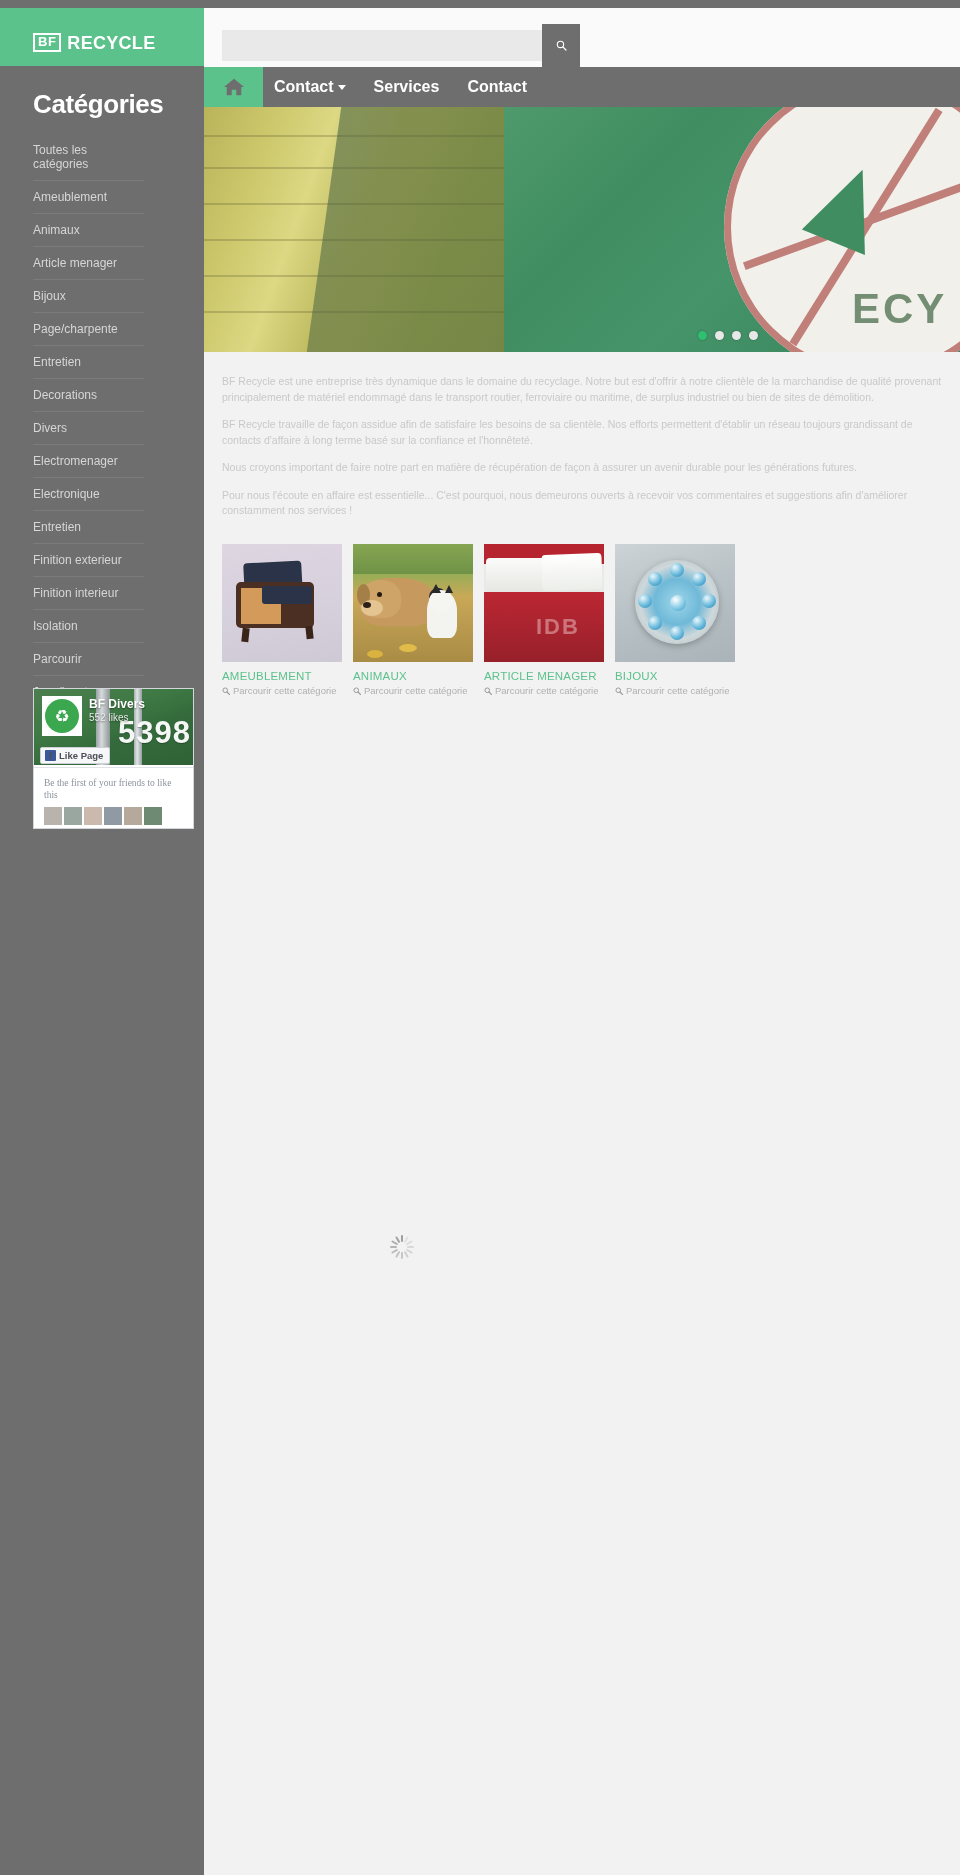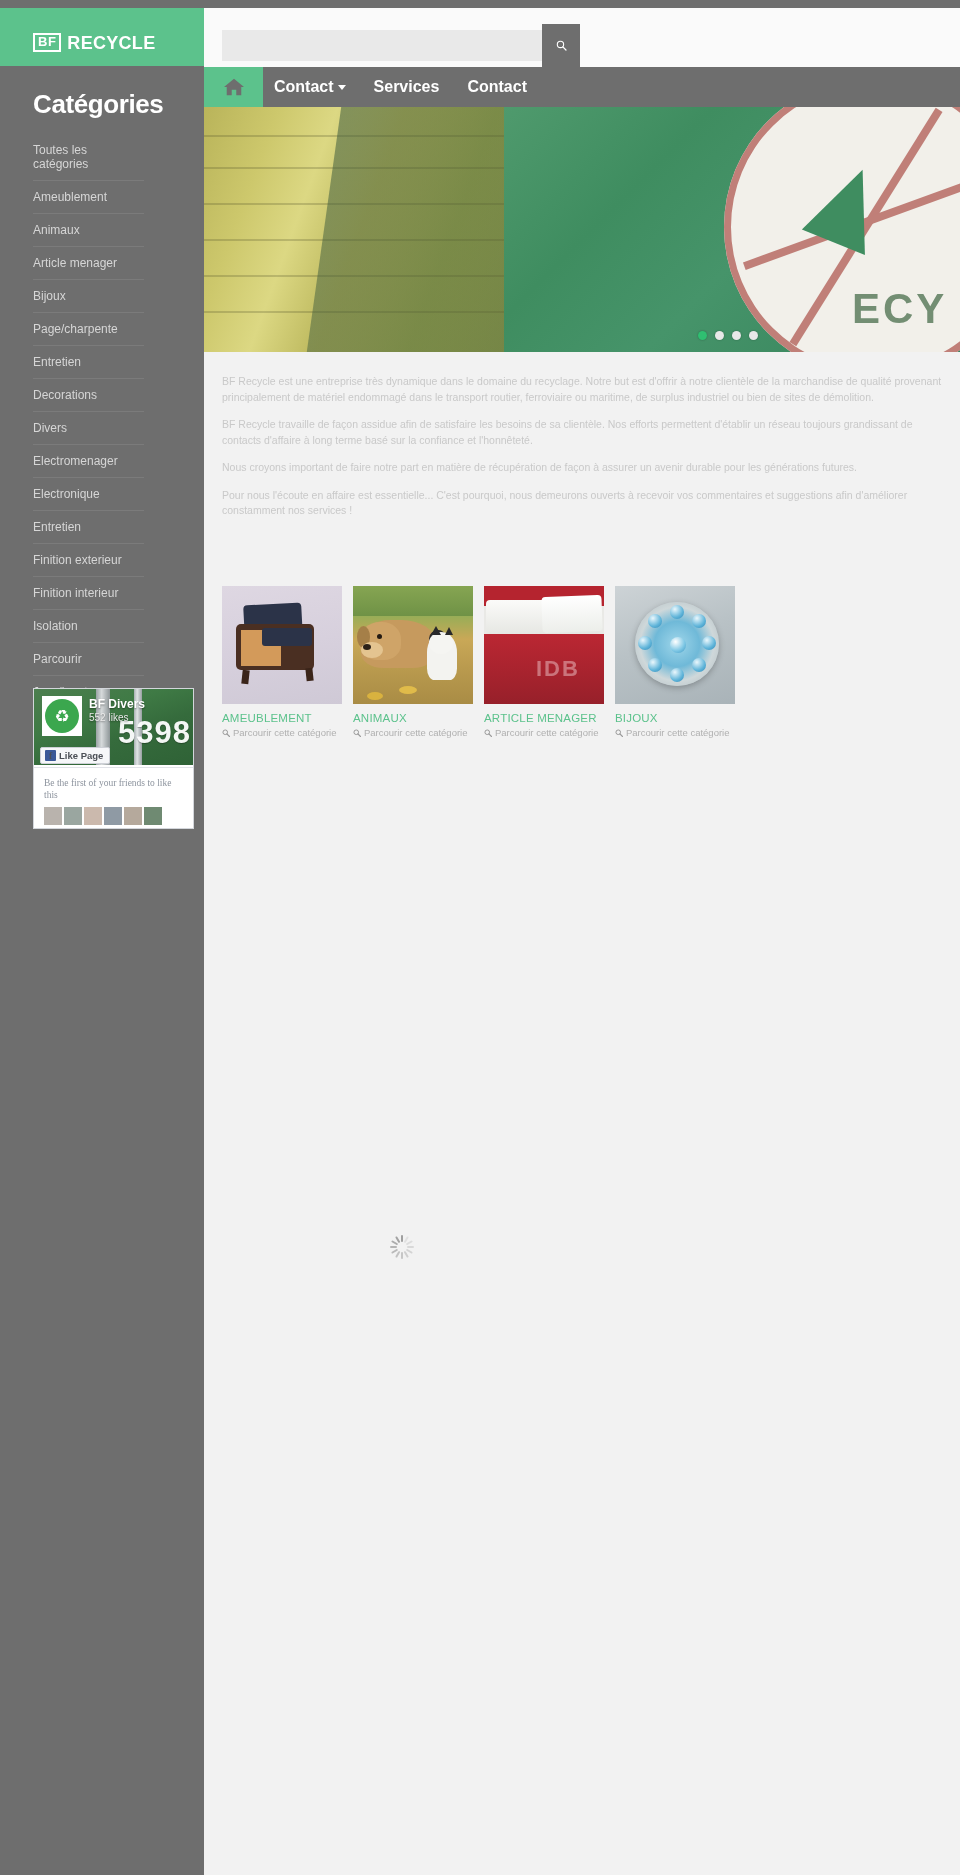--- a/index.html
+++ b/index.html
@@ -158,21 +158,21 @@
   .dot.active{ background:#2fbf71; }
 
   
   .intro { position:absolute; left:204px; top:352px; width:756px; padding:22px 18px 0 18px; }
   .intro p {
     color:#c9c9c9; font-size:10.5px; line-height:15.5px; margin-bottom:12px;
   }
 
   
   .cards { position:absolute; left:222px; top:544px; width:738px; display:flex; gap:15px; }
-  .card { width:116px;margin-top:42px; }
+  .card { width:116px; }
   .card-img { width:120px; height:118px; background:#ddd; overflow:hidden; position:relative; }
   .card-title {
     color:#5cc28c; font-size:11.5px; margin-top:8px; letter-spacing:.2px; cursor:pointer;
   }
   .card-link { color:#b0b0b0; font-size:9.5px; margin-top:3px; display:flex; align-items:center; gap:3px; cursor:pointer;}
 
   
   .img-chair{ position:absolute; inset:0; background:linear-gradient(170deg,#ded7e2 0%,#d7d0dd 50%,#cfc9d6 100%); }
   .chair-back{position:absolute;left:22px;top:18px;width:58px;height:34px;background:#2b3348;border-radius:4px;transform:rotate(-3deg);}
   .chair-arm{position:absolute;left:14px;top:38px;width:78px;height:46px;background:#4a2f22;border-radius:5px;}

